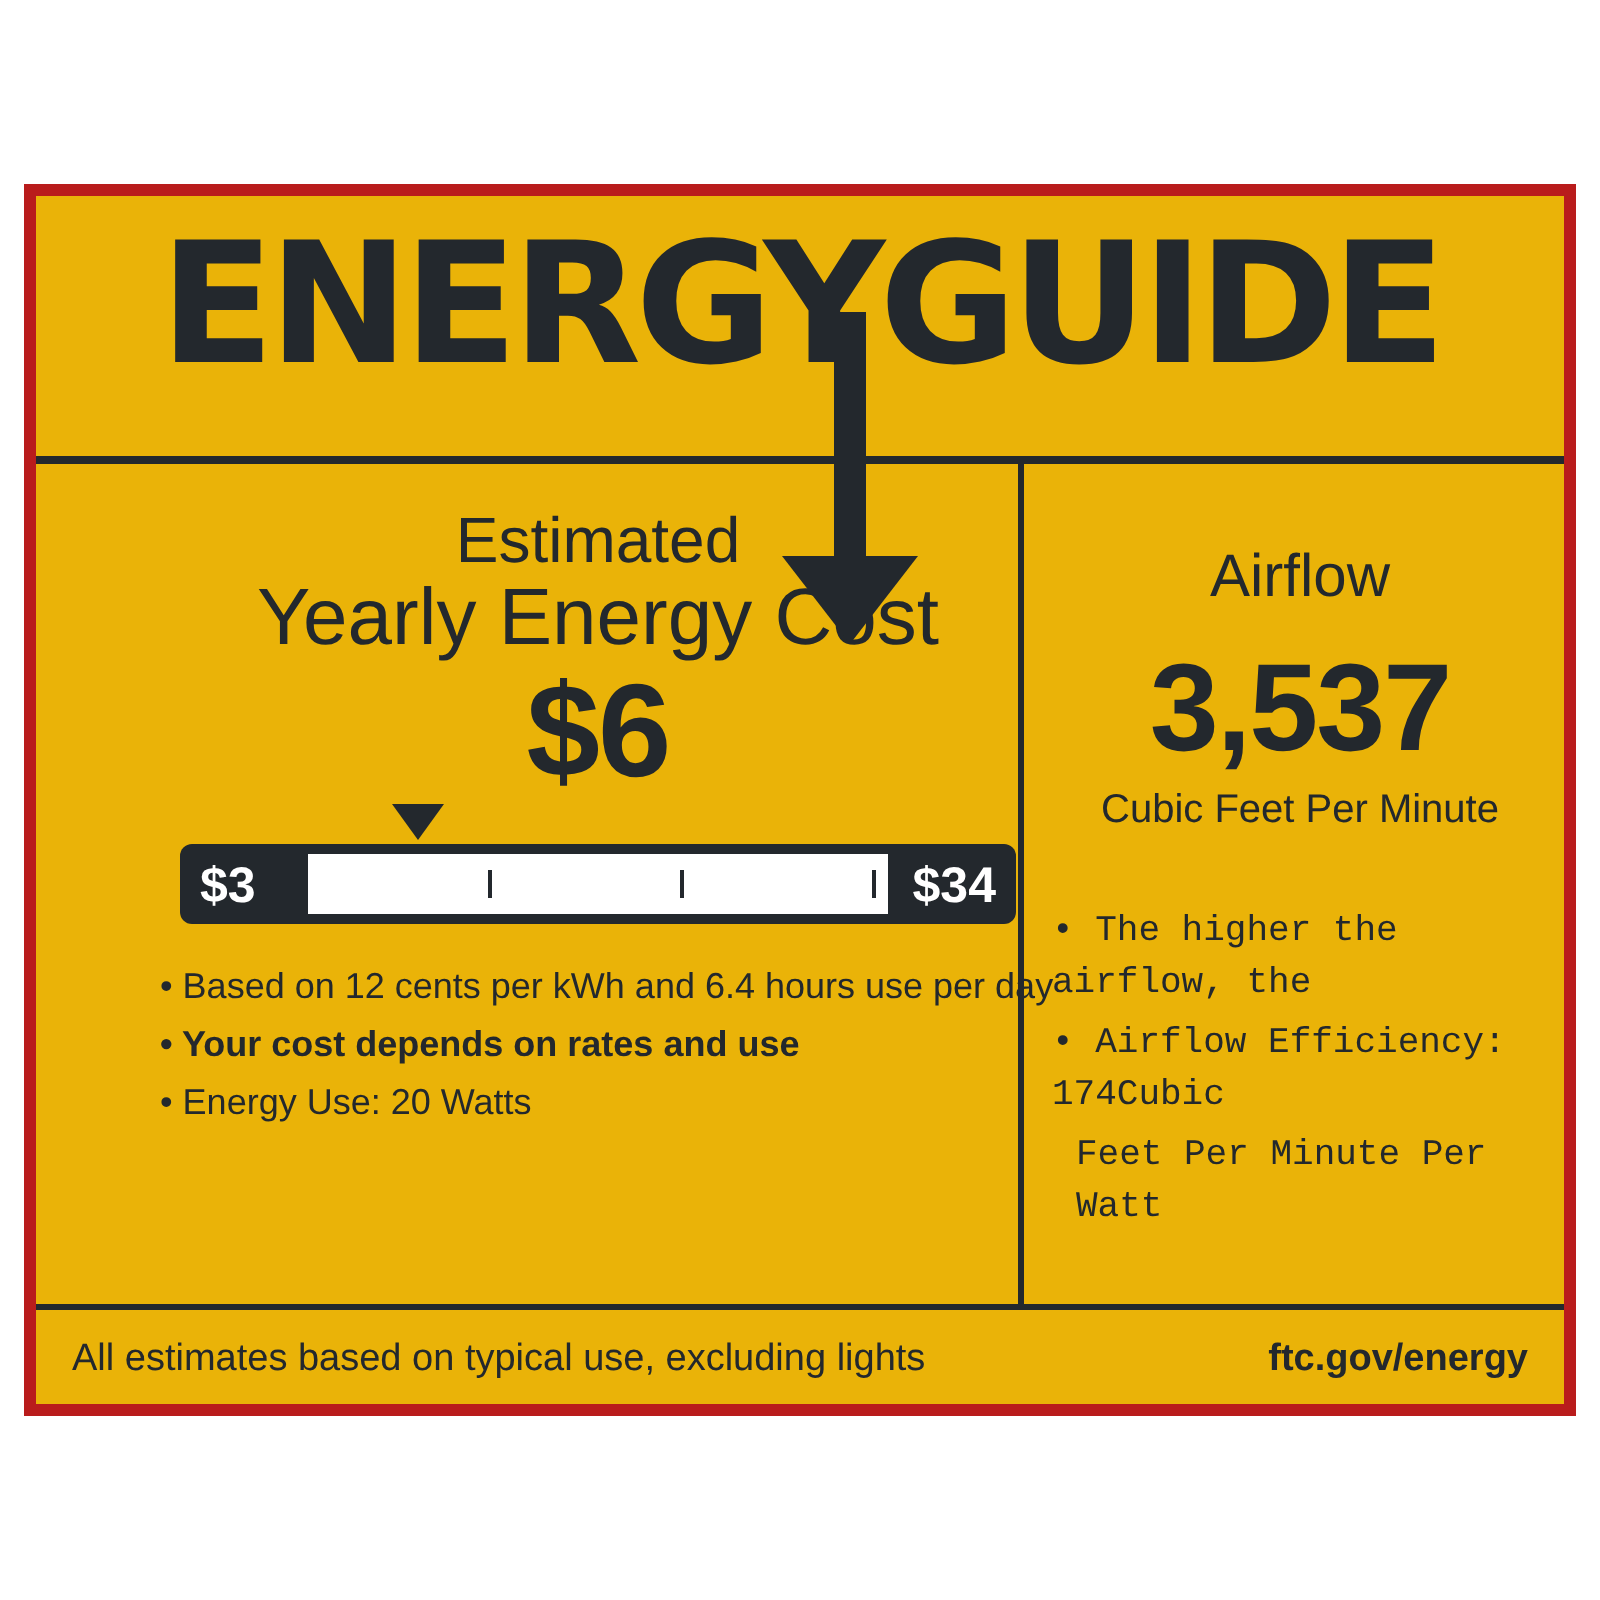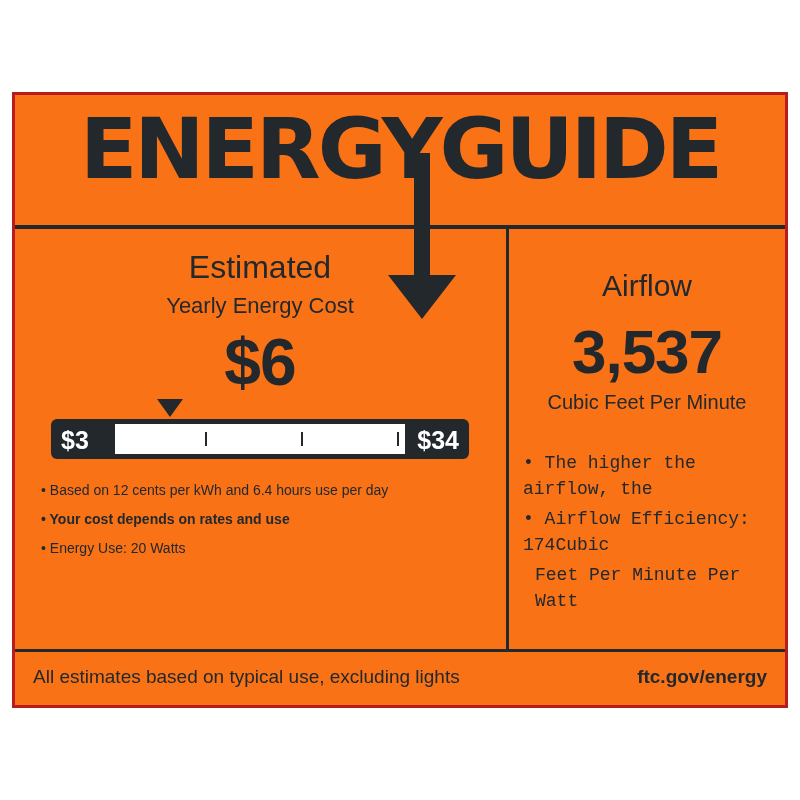--- a/index.html
+++ b/index.html
@@ -10,23 +10,23 @@
     height: 800px;
     font-family: "Liberation Sans", sans-serif;
     color: #23282d;
   }
   #label {
     position: absolute;
     left: 12px;
     top: 92px;
     width: 776px;
     height: 616px;
-    border: 3px solid #b91c1c;
-    box-sizing: border-box;
-    background: #f97316;
+    border: 6px solid #b91c1c;
+    box-sizing: border-box;
+    background: #eab308;
   }
   
   .header {
     position: relative;
     height: 134px;
     border-bottom: 4px solid #23282d;
     box-sizing: border-box;
   }
   .eg-title {
     position: absolute;
@@ -75,38 +75,39 @@
     width: 3px;
     height: 420px;
     background: #23282d;
   }
   .left {
     position: absolute;
     left: 0;
     top: 0;
     width: 490px;
     height: 420px;
+    padding-left: 36px;
   }
   .right {
     position: absolute;
     left: 494px;
     top: 0;
     width: 276px;
     height: 420px;
   }
   .est-line {
     text-align: center;
     font-size: 32px;
     line-height: 40px;
     margin-top: 18px;
     font-weight: normal;
   }
   .est-line2 {
     text-align: center;
-    font-size: 22px;
+    font-size: 40px;
     line-height: 38px;
     font-weight: normal;
   }
   .cost-big {
     text-align: center;
     font-size: 66px;
     line-height: 70px;
     font-weight: bold;
     margin-top: 2px;
     letter-spacing: -1px;
@@ -172,21 +173,21 @@
     border-right: 13px solid transparent;
     border-top: 18px solid #23282d;
   }
   .range-caption {
     text-align: center;
     font-size: 20px;
     margin-top: 12px;
   }
   .bullets {
     margin: 16px 0 0 26px;
-    font-size: 14px;
+    font-size: 18px;
     line-height: 27px;
   }
   .bullets div { margin-bottom: 2px; }
   .bullets .bold { font-weight: bold; }
   
   .airflow-title {
     text-align: center;
     font-size: 30px;
     margin-top: 40px;
     font-weight: normal;

